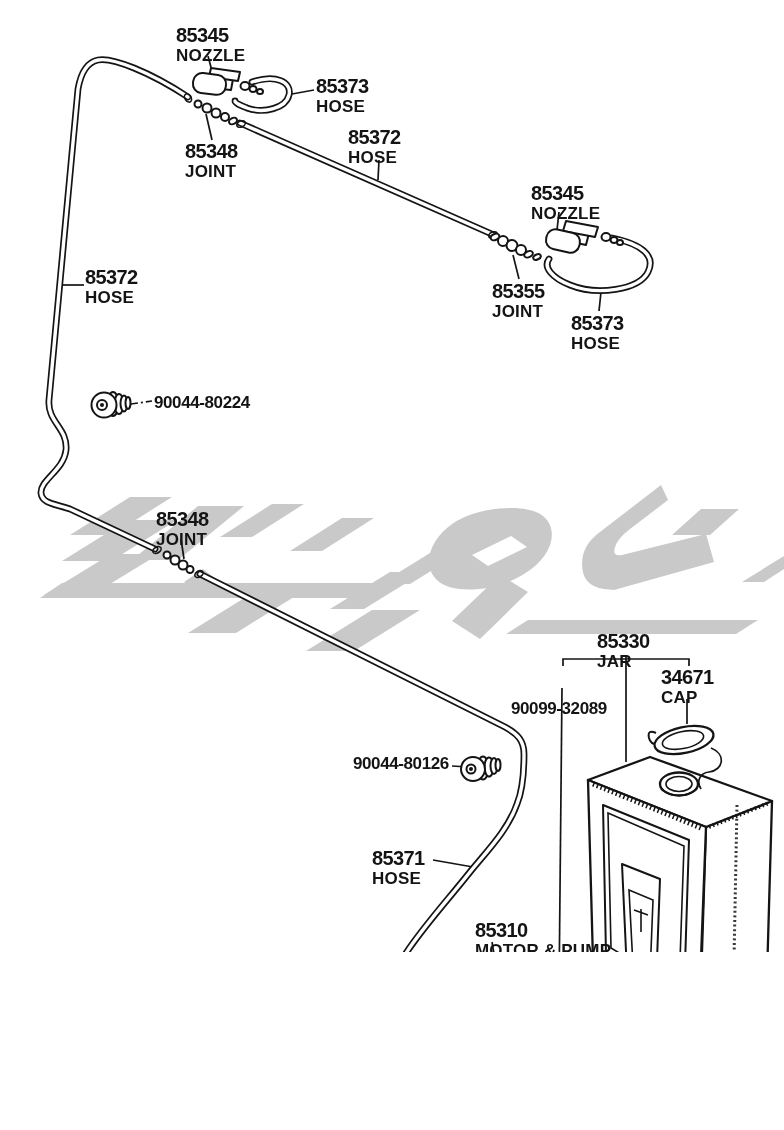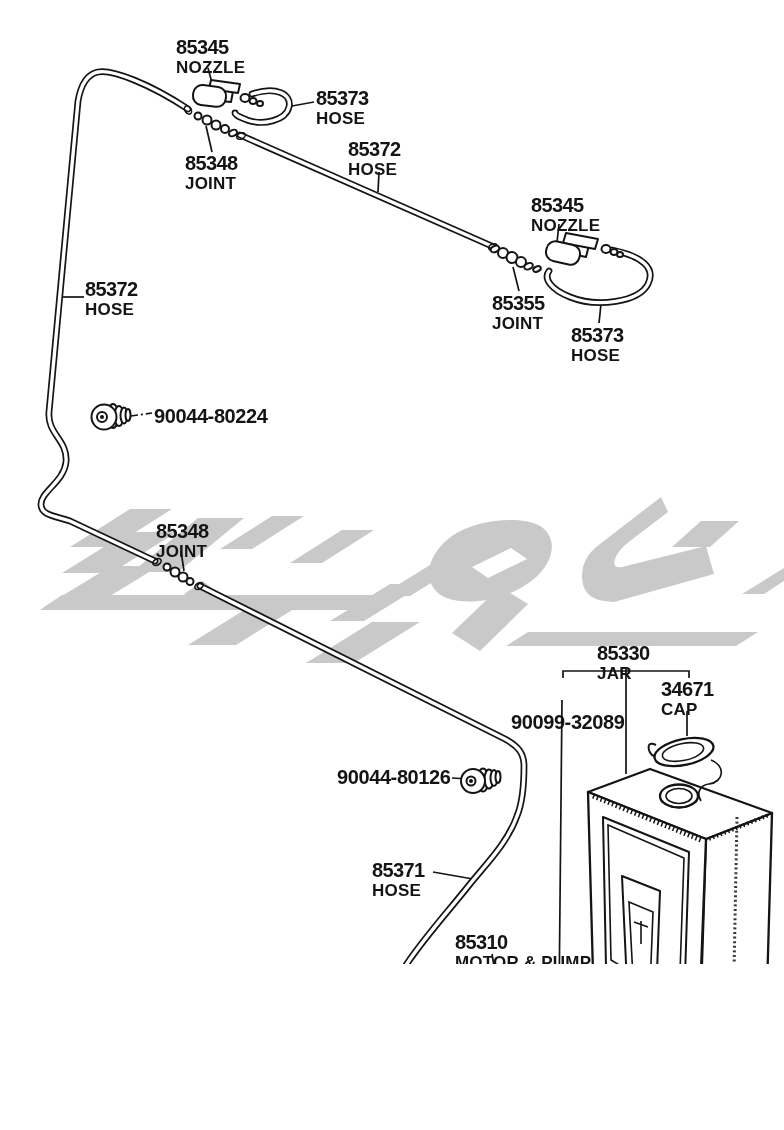--- a/index.html
+++ b/index.html
@@ -1,39 +1,39 @@
 <!DOCTYPE html>
 <html style="--ink: #141414; --paper: #ffffff; --wm: #c9c9c9;"><head>
 <meta charset="utf-8">
 <style>
   :root { --ink:#141414; --paper:#ffffff; --wm:#c9c9c9; }
   html,body { margin:0; padding:0; background:#fff; }
   .stage {
-    position:relative; width:784px; height:948px; margin:16px auto;
+    position:relative; width:784px; height:948px; margin:4px auto;
     background:var(--paper);
     font-family:"Liberation Sans", sans-serif;
     overflow:hidden;
   }
   .art { position:absolute; left:0; top:0; color:var(--ink); }
   .wm  { fill:var(--wm); stroke:none; }
   .tube-o { fill:none; stroke:currentColor; stroke-width:6.8; stroke-linecap:round; stroke-linejoin:round; }
   .tube-i { fill:none; stroke:#fff; stroke-width:3.4; stroke-linecap:round; stroke-linejoin:round; }
   .tube-os { fill:none; stroke:currentColor; stroke-width:5.4; stroke-linecap:round; }
   .tube-is { fill:none; stroke:#fff; stroke-width:2.5; stroke-linecap:round; }
   .ln { fill:none; stroke:currentColor; stroke-width:1.7; }
   .dashS { stroke-dasharray:7 3 2 3; }
   .dashL { stroke-dasharray:9 6; }
   .shape  { fill:#fff; stroke:currentColor; stroke-width:2; stroke-linejoin:round; }
   .shapeB { fill:#fff; stroke:currentColor; stroke-width:2.3; stroke-linejoin:round; }
   .thin   { fill:none; stroke:currentColor; stroke-width:1.6; }
   .hatch  { fill:none; stroke:currentColor; }
   .dots   { fill:none; stroke:currentColor; stroke-width:1.6; opacity:.8; }
   .lbl { position:absolute; color:var(--ink); font-weight:bold; line-height:1; white-space:nowrap; }
   .num { display:block; font-size:20px; letter-spacing:-0.6px; }
-  .num.long { font-size:20px; letter-spacing:-0.4px; }
+  .num.long { font-size:17px; letter-spacing:-0.4px; }
   .cap { display:block; font-size:17px; margin-top:2px; letter-spacing:0.2px; }
   .code { position:absolute; color:var(--ink); font-weight:bold; font-size:9.5px; letter-spacing:0.4px; }
 </style>
 </head>
 <body>
 
 <div class="stage">
 
   <svg class="art" width="784" height="1130" viewBox="0 0 784 1130">
 
@@ -282,26 +282,26 @@
     <span class="num">85330</span>
     <span class="cap">JAR</span>
   </div>
   <div class="lbl" style="left:511px; top:696px;">
     <span class="num long">90099-32089</span>
   </div>
   <div class="lbl" style="left:661px; top:663px;">
     <span class="num">34671</span>
     <span class="cap">CAP</span>
   </div>
-  <div class="lbl" style="left:337px; top:751px;">
+  <div class="lbl" style="left:353px; top:751px;">
     <span class="num long">90044-80126</span>
   </div>
   <div class="lbl" style="left:372px; top:844px;">
     <span class="num">85371</span>
     <span class="cap">HOSE</span>
   </div>
-  <div class="lbl" style="left:455px; top:916px;">
+  <div class="lbl" style="left:475px; top:916px;">
     <span class="num">85310</span>
     <span class="cap">MOTOR &amp; PUMP</span>
   </div>
 
   <div class="code" style="left:744px; top:1085px;padding-left:13px;">ME 8580</div>
 </div>
 
 </body></html>

